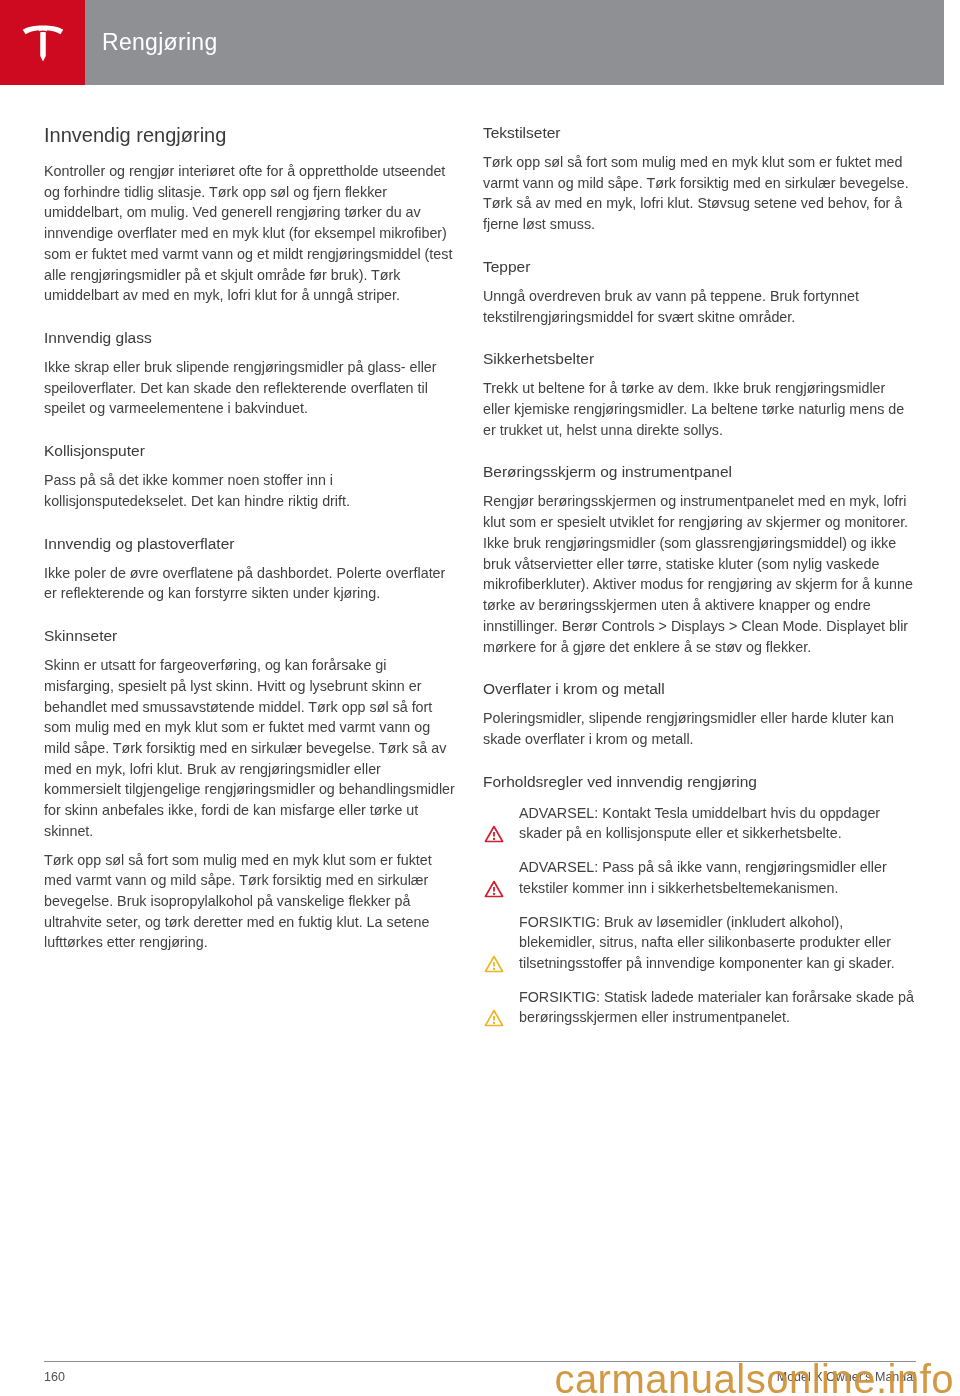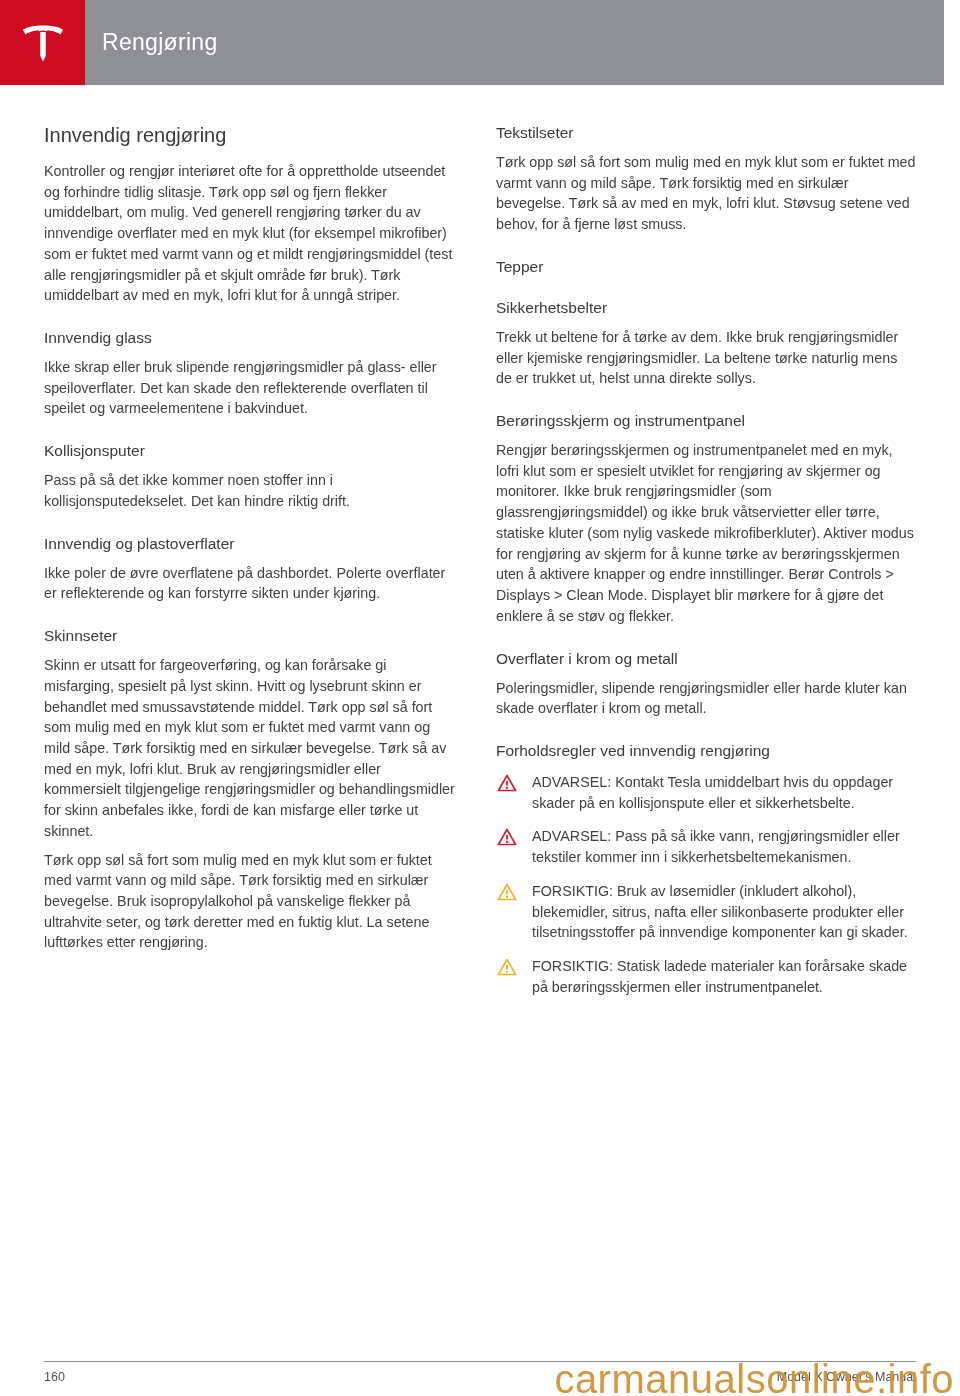--- a/index.html
+++ b/index.html
@@ -24,41 +24,41 @@
   .header-bar {
     flex: 1; background: #8e9093;
     display: flex; align-items: center;
     padding-left: 17px;
   }
   .header-title { color: #ffffff; font-size: 23px; letter-spacing: .3px; }
 
   
   .content {
     position: absolute; top: 124px; left: 44px; right: 44px;
-    display: flex; gap: 40px;
+    display: flex; gap: 27px;
   }
   .col-left  { flex: 0 0 412px; width: 412px; }
   .col-right { flex: 1; }
   .col > :first-child { margin-top: 0; }
 
   h2.main-heading {
     font-size: 20px; font-weight: normal; color: #3a3a3a;
     margin: 6px 0 14px;
   }
   h3.sec-heading {
     font-size: 15.5px; font-weight: normal; color: #3a3a3a;
     margin: 23px 0 10px;
   }
   p.body {
     font-size: 14.3px; line-height: 1.45;
     margin: 0 0 8px; color: #414141;
   }
 
   
-  .precaution { display: flex; align-items: flex-start; margin: 12px 0 13px; }
+  .precaution { display: flex; align-items: flex-end; margin: 12px 0 13px; }
   .precaution .tri-icon { flex: 0 0 22px; margin-right: 14px; padding-top: 1px; }
   .precaution .tri-icon svg { width: 22px; height: 20px; display: block; }
   .precaution p { margin: 0; font-size: 14.3px; line-height: 1.45; }
   .tri-warning { color: #cf2030; }
   .tri-caution { color: #efb428; }
 
   
   .footer {
     position: absolute; left: 44px; right: 44px; top: 1361px;
     border-top: 1px solid #8f8f8f;
@@ -110,20 +110,21 @@
       <p class="body">Skinn er utsatt for fargeoverføring, og kan forårsake gi misfarging, spesielt på lyst skinn. Hvitt og lysebrunt skinn er behandlet med smussavstøtende middel. Tørk opp søl så fort som mulig med en myk klut som er fuktet med varmt vann og mild såpe. Tørk forsiktig med en sirkulær bevegelse. Tørk så av med en myk, lofri klut. Bruk av rengjøringsmidler eller kommersielt tilgjengelige rengjøringsmidler og behandlingsmidler for skinn anbefales ikke, fordi de kan misfarge eller tørke ut skinnet.</p>
 
       <p class="body">Tørk opp søl så fort som mulig med en myk klut som er fuktet med varmt vann og mild såpe. Tørk forsiktig med en sirkulær bevegelse. Bruk isopropylalkohol på vanskelige flekker på ultrahvite seter, og tørk deretter med en fuktig klut. La setene lufttørkes etter rengjøring.</p>
     </section>
 
     <section class="col col-right">
       <h3 class="sec-heading">Tekstilseter</h3>
       <p class="body">Tørk opp søl så fort som mulig med en myk klut som er fuktet med varmt vann og mild såpe. Tørk forsiktig med en sirkulær bevegelse. Tørk så av med en myk, lofri klut. Støvsug setene ved behov, for å fjerne løst smuss.</p>
 
       <h3 class="sec-heading">Tepper</h3>
+      <p class="body">Unngå overdreven bruk av vann på teppene. Bruk fortynnet tekstilrengjøringsmiddel for svært skitne områder.</p>
 
       <h3 class="sec-heading">Sikkerhetsbelter</h3>
       <p class="body">Trekk ut beltene for å tørke av dem. Ikke bruk rengjøringsmidler eller kjemiske rengjøringsmidler. La beltene tørke naturlig mens de er trukket ut, helst unna direkte sollys.</p>
 
       <h3 class="sec-heading">Berøringsskjerm og instrumentpanel</h3>
       <p class="body">Rengjør berøringsskjermen og instrumentpanelet med en myk, lofri klut som er spesielt utviklet for rengjøring av skjermer og monitorer. Ikke bruk rengjøringsmidler (som glassrengjøringsmiddel) og ikke bruk våtservietter eller tørre, statiske kluter (som nylig vaskede mikrofiberkluter). Aktiver modus for rengjøring av skjerm for å kunne tørke av berøringsskjermen uten å aktivere knapper og endre innstillinger. Berør Controls &gt; Displays &gt; Clean Mode. Displayet blir mørkere for å gjøre det enklere å se støv og flekker.</p>
 
       <h3 class="sec-heading">Overflater i krom og metall</h3>
       <p class="body">Poleringsmidler, slipende rengjøringsmidler eller harde kluter kan skade overflater i krom og metall.</p>
 

